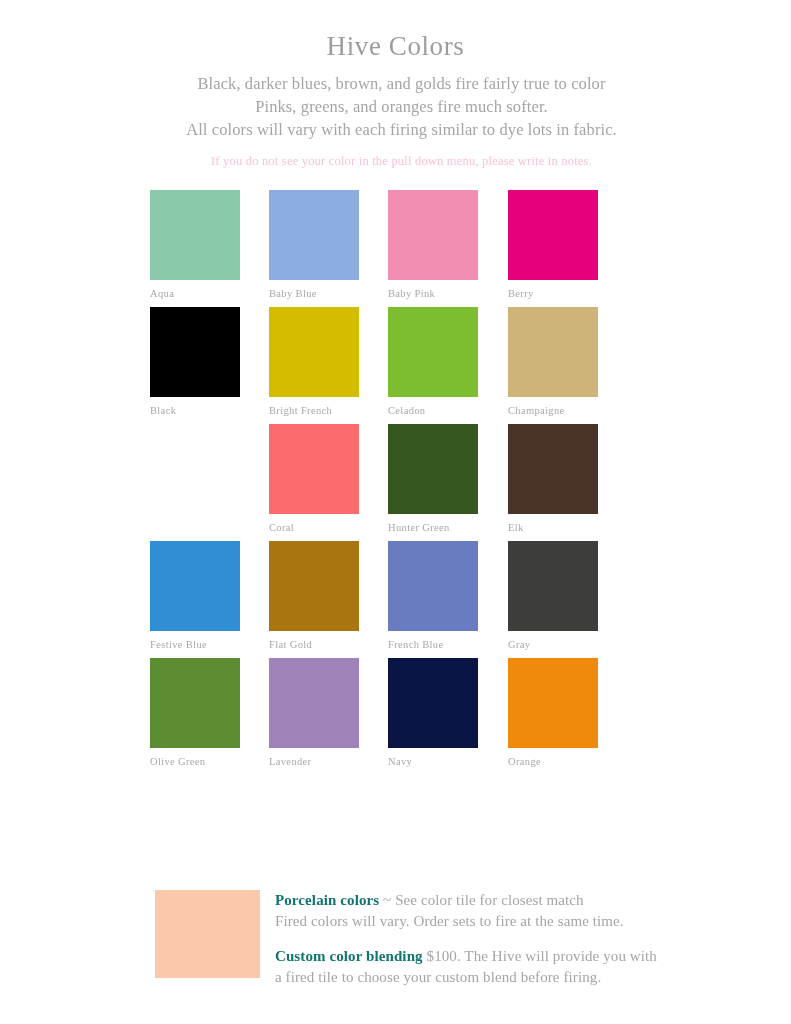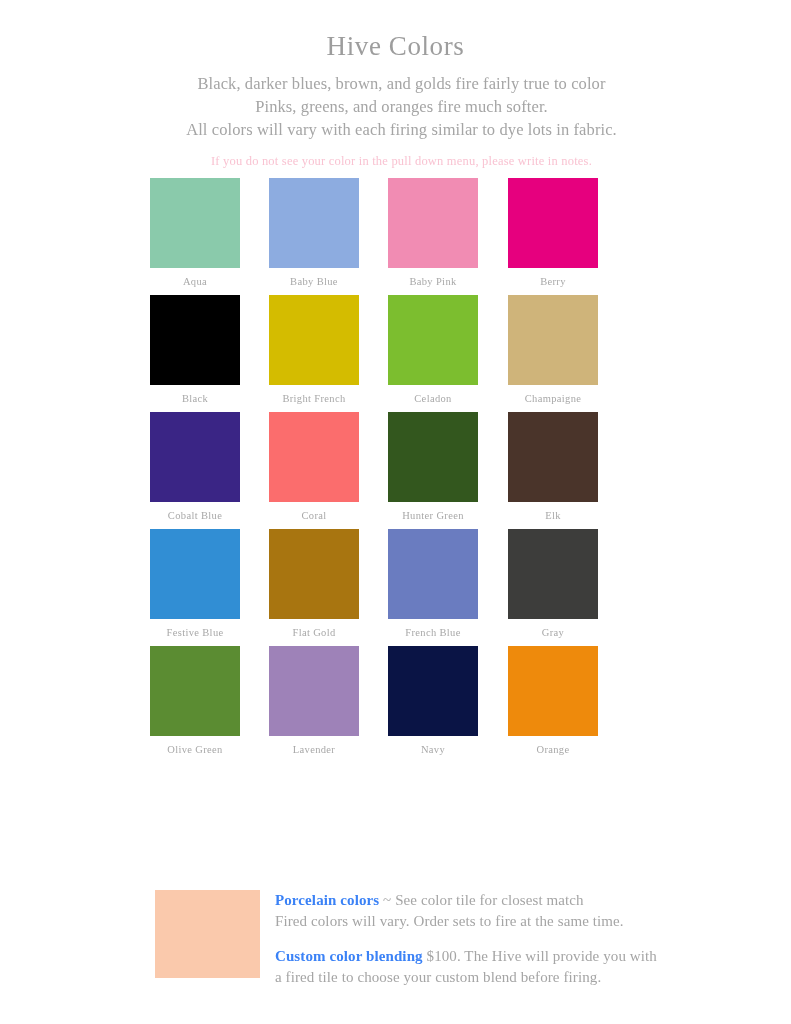--- a/index.html
+++ b/index.html
@@ -59,23 +59,22 @@
     top: 178px;
     width: 500px;
   }
   .grid-row {
     display: block;
     position: relative;
     height: 117px;
   }
   .swatch-cell {
     position: absolute;
-    top: 0;
+    top: 12px;
     width: 90px;
-    text-align: center;
   }
   .swatch-cell.c0 { left: 0px; }
   .swatch-cell.c1 { left: 119px; }
   .swatch-cell.c2 { left: 238px; }
   .swatch-cell.c3 { left: 358px; }
   .swatch-chip {
     width: 90px;
     height: 90px;
     display: block;
   }
@@ -112,21 +111,21 @@
   .bt-para.second { margin-top: 14px; }
   .bt-line {
     display: block;
     font-size: 15px;
     line-height: 21px;
     color: #a5a5a5;
     letter-spacing: 0.1px;
     white-space: nowrap;
   }
   .bt-strong {
-    color: #3b82f6;
+    color: #0f766e;
     font-weight: bold;
   }
 </style>
 </head>
 <body>
 
 <div id="page">
 
   <div class="header">
     <h1 class="page-title">Hive Colors</h1>
@@ -169,24 +168,20 @@
         <div class="swatch-cell c2">
           <span class="swatch-chip" style="background: rgb(124, 190, 47);"></span>
           <span class="swatch-label">Celadon</span>
         </div>
         <div class="swatch-cell c3">
           <span class="swatch-chip" style="background: rgb(207, 180, 122);"></span>
           <span class="swatch-label">Champaigne</span>
         </div>
       </div>
       <div class="grid-row">
-        <div class="swatch-cell c0">
-          <span class="swatch-chip" style="background: rgb(58, 37, 133);"></span>
-          <span class="swatch-label">Cobalt Blue</span>
-        </div>
         <div class="swatch-cell c1">
           <span class="swatch-chip" style="background: rgb(251, 109, 109);"></span>
           <span class="swatch-label">Coral</span>
         </div>
         <div class="swatch-cell c2">
           <span class="swatch-chip" style="background: rgb(51, 87, 30);"></span>
           <span class="swatch-label">Hunter Green</span>
         </div>
         <div class="swatch-cell c3">
           <span class="swatch-chip" style="background: rgb(74, 52, 42);"></span>

